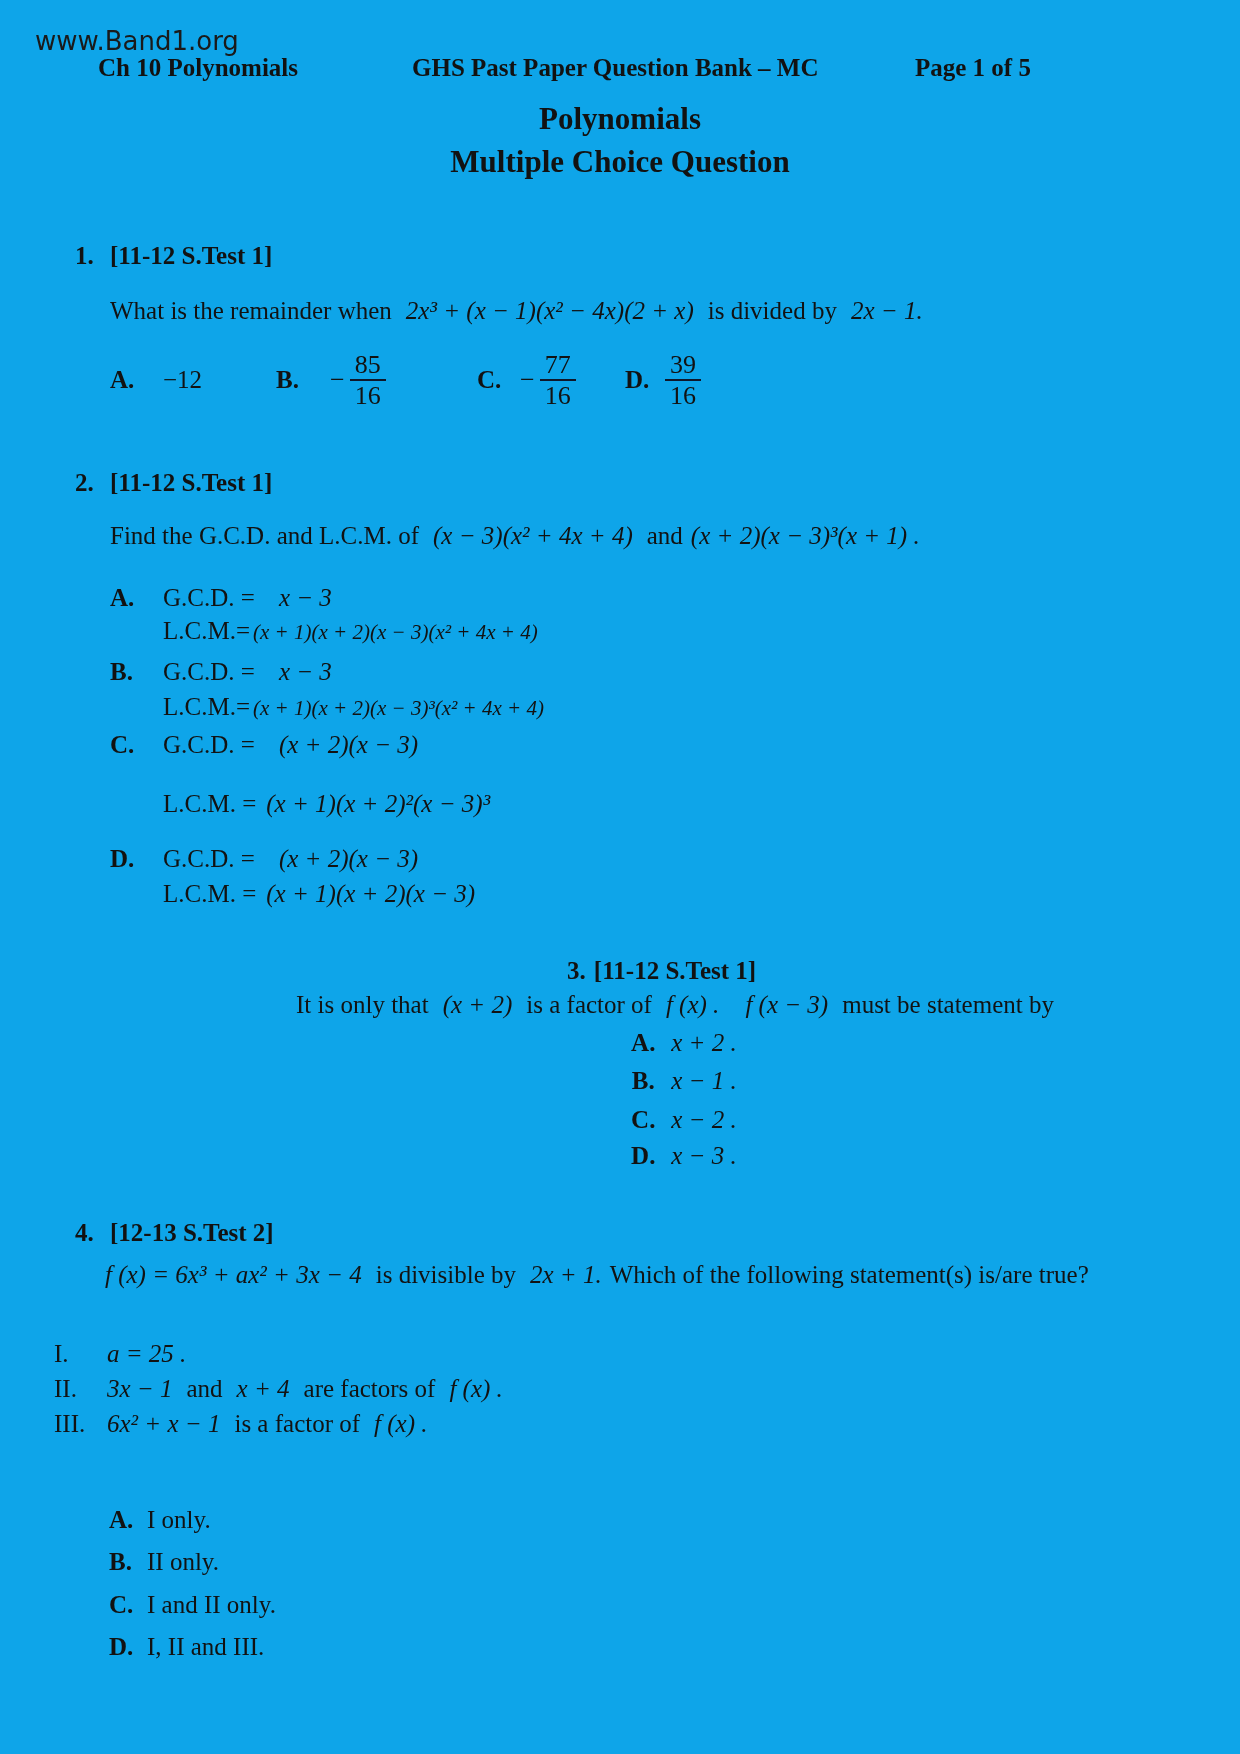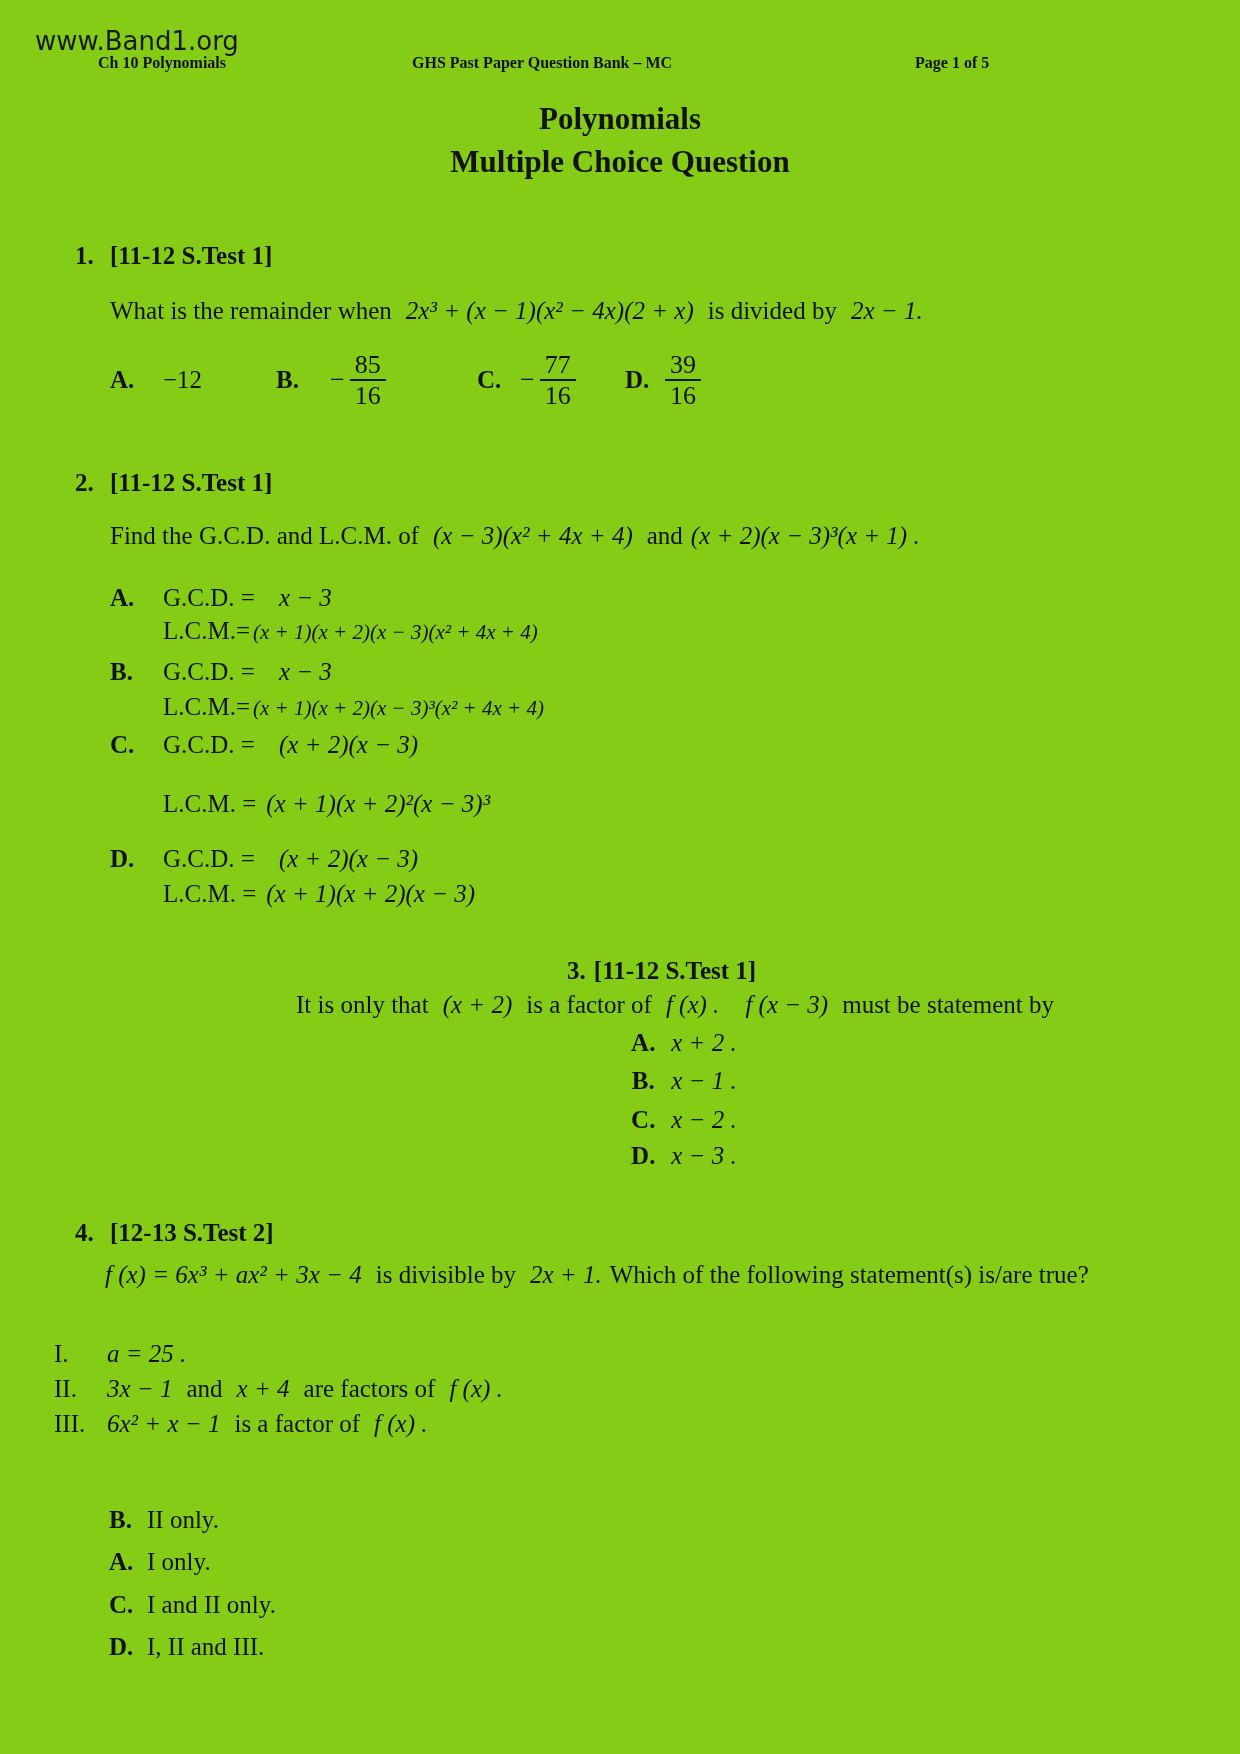--- a/index.html
+++ b/index.html
@@ -1,32 +1,32 @@
 <!DOCTYPE html>
 <html><head>
 <meta charset="utf-8">
 <style>
   html,body{margin:0;padding:0;background:#e8e8e8;}
   .page{
     position:relative;
     width:1240px;height:1754px;
     margin:0 auto;
-    background:#84cc16;
+    background:#0ea5e9;
     color:#121212;
     font-family:"Liberation Serif", serif;
     font-size:25px;
     overflow:hidden;
   }
   .watermark{
     position:absolute;left:35px;top:26px;
     font-family:"DejaVu Sans", sans-serif;
     font-size:26px;color:#1a1a1a;
   }
   .header-row{position:absolute;top:54px;left:0;width:100%;height:24px;
-    font-weight:bold;font-size:16px;}
+    font-weight:bold;font-size:25px;}
   .h-left{position:absolute;left:98px;}
   .h-center{position:absolute;left:412px;}
   .h-right{position:absolute;left:915px;}
   .title-line1{position:absolute;top:102px;left:0;width:100%;
     text-align:center;font-weight:bold;font-size:31px;line-height:34px;}
   .title-line2{position:absolute;top:145px;left:0;width:100%;
     text-align:center;font-weight:bold;font-size:31px;line-height:34px;}
 
   .question{position:absolute;left:0;width:100%;}
   .q1{top:243px;} .q2{top:470px;} .q3{top:958px;text-align:center;} .q4{top:1220px;}
@@ -215,26 +215,26 @@
       </div>
       <div class="q4-stmt">
         <span class="stmt-label">II.</span><span class="seg math">3x − 1</span><span class="seg">and</span><span class="seg math">x + 4</span><span class="seg">are factors of</span><span class="seg math">f (x) .</span>
       </div>
       <div class="q4-stmt">
         <span class="stmt-label">III.</span><span class="seg math">6x² + x − 1</span><span class="seg">is a factor of</span><span class="seg math">f (x) .</span>
       </div>
     </div>
     <div class="q4-options">
       <div class="q4-opt">
+        <span class="opt-letter">A.</span><span>I only.</span>
+      </div>
+      <div class="q4-opt">
         <span class="opt-letter">B.</span><span>II only.</span>
       </div>
       <div class="q4-opt">
-        <span class="opt-letter">A.</span><span>I only.</span>
-      </div>
-      <div class="q4-opt">
         <span class="opt-letter">C.</span><span>I and II only.</span>
       </div>
       <div class="q4-opt">
         <span class="opt-letter">D.</span><span>I, II and III.</span>
       </div>
     </div>
   </section>
 
 </div>
 

